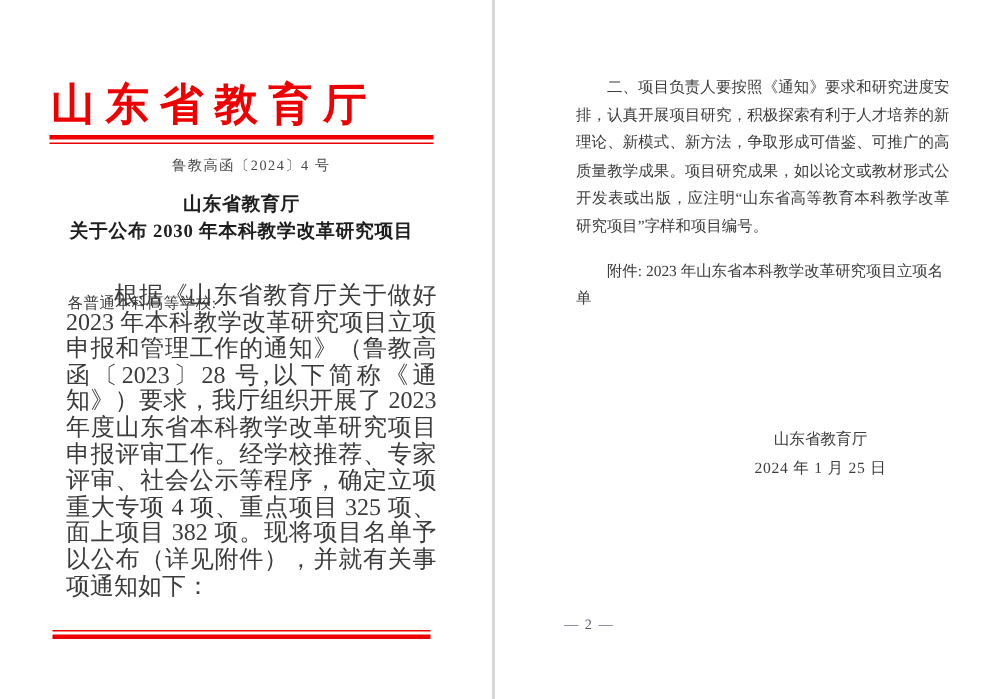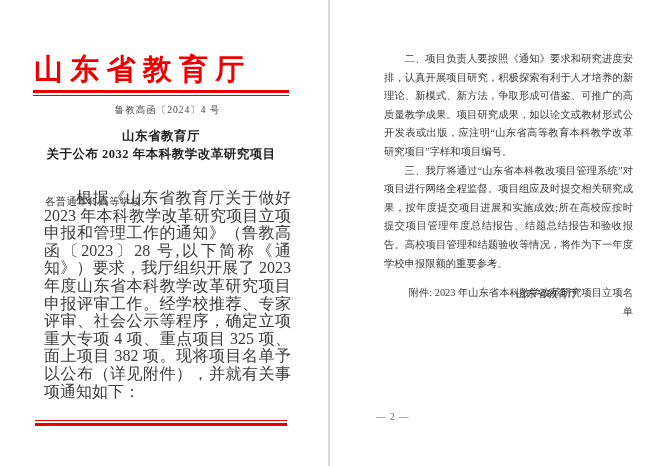--- a/index.html
+++ b/index.html
@@ -53,21 +53,21 @@
     text-align:justify;word-break:break-all;
   }
   .body-left p, .body-right p{margin:0;text-indent:2em;}
 
   
   .body-right{
     position:absolute;left:54px;top:50px;width:249px;
     font-size:10.3px;line-height:18.6px;
     text-align:justify;word-break:break-all;
   }
-  .attachment-line{margin-top:11px !important;text-align:right;}
+  .attachment-line{margin-top:11px !important;text-align:left;}
   .signature-block{
     position:absolute;left:147px;top:284px;width:140px;
     text-align:center;font-size:10.4px;line-height:19px;color:#3b3b3b;
   }
   .signature-block .sig-date{letter-spacing:0.5px;}
   .page-number{
     position:absolute;left:46px;top:412px;
     font-size:9.5px;color:#5a5f6e;letter-spacing:1px;
   }
 </style>
@@ -82,41 +82,41 @@
 
     <div class="agency-header">山 东 省 教 育 厅</div>
 
     <div class="redline top-thick"></div>
     <div class="redline top-thin"></div>
 
     <div class="doc-number">鲁教高函〔2024〕4 号</div>
 
     <div class="doc-title">
       <span>山东省教育厅</span>
-      <span>关于公布 2032 年本科教学改革研究项目</span>
+      <span>关于公布 2030 年本科教学改革研究项目</span>
     </div>
 
     <div class="salutation">各普通本科高等学校:</div>
 
     <div class="body-left">
       <p>根据《山东省教育厅关于做好 2023 年本科教学改革研究项目立项申报和管理工作的通知》（鲁教高函〔2023〕28 号,以下简称《通知》）要求，我厅组织开展了 2023 年度山东省本科教学改革研究项目申报评审工作。经学校推荐、专家评审、社会公示等程序，确定立项重大专项 4 项、重点项目 325 项、面上项目 382 项。现将项目名单予以公布（详见附件），并就有关事项通知如下：</p>
     </div>
 
     <div class="redline bottom-thin"></div>
     <div class="redline bottom-thick"></div>
   </div>
 
   <div class="page page-right">
 
     <div class="body-right">
       <p>二、项目负责人要按照《通知》要求和研究进度安排，认真开展项目研究，积极探索有利于人才培养的新理论、新模式、新方法，争取形成可借鉴、可推广的高质量教学成果。项目研究成果，如以论文或教材形式公开发表或出版，应注明“山东省高等教育本科教学改革研究项目”字样和项目编号。</p>
-      <p>三、我厅将通过“山东省本科教改项目管理系统”对项目进行网络全程监督。项目组应及时提交相关研究成果，按年度提交项目进展和实施成效;所在高校应按时提交项目管理年度总结报告、结题总结报告和验收报告。高校项目管理和结题验收等情况，将作为下一年度学校申报限额的重要参考。</p>
       <p class="attachment-line">附件: 2023 年山东省本科教学改革研究项目立项名单</p>
     </div>
 
     <div class="signature-block">
       <div class="sig-name">山东省教育厅</div>
+      <div class="sig-date">2024 年 1 月 25 日</div>
     </div>
 
     <div class="page-number">— 2 —</div>
   </div>
 
 </div>
 
 </body></html>

